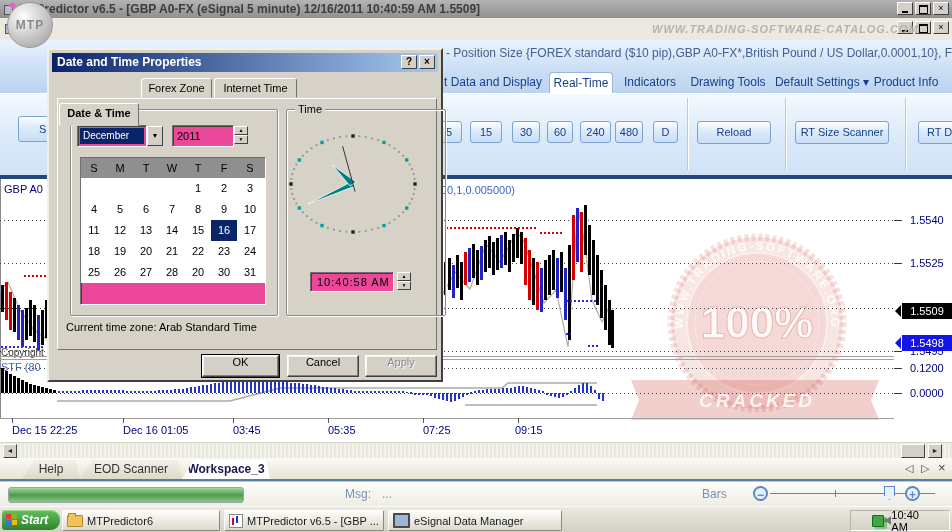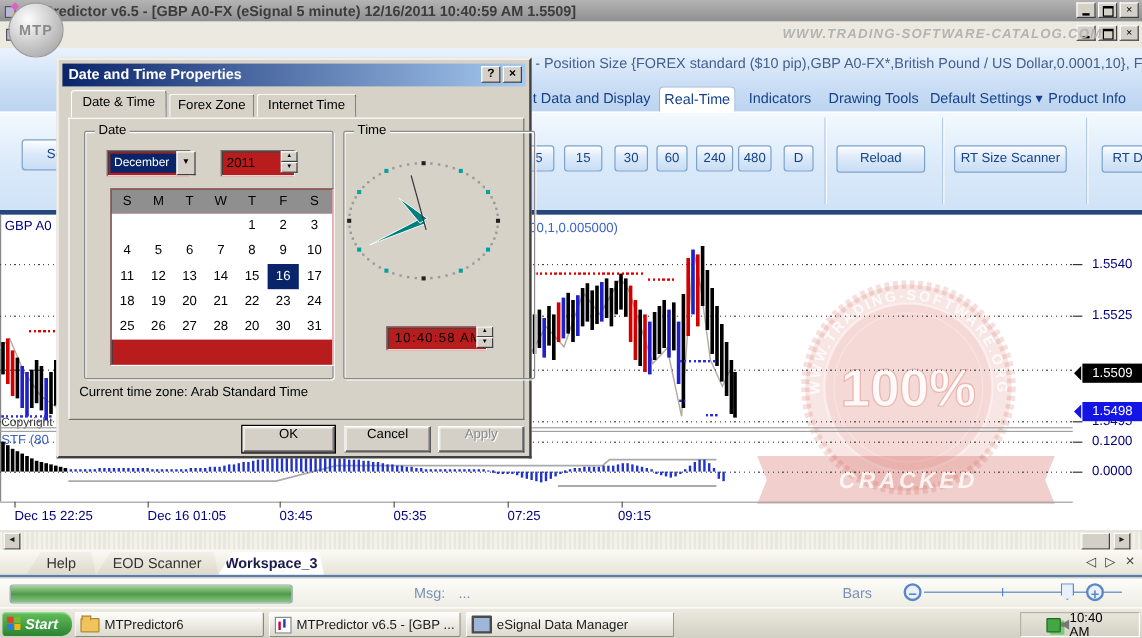--- a/index.html
+++ b/index.html
@@ -99,26 +99,26 @@
   
   .dialog{position:absolute;left:47px;top:48px;width:396px;height:334px;background:#d6d2c8;
     border:2px solid;border-color:#f0efe8 #404040 #404040 #f0efe8;box-sizing:border-box;z-index:10;}
   .dlg-title{position:absolute;left:3px;top:3px;width:386px;height:19px;
     background:linear-gradient(90deg,#0a246a,#a6caf0);color:#fff;font-size:12px;font-weight:bold;
     line-height:19px;padding-left:5px;box-sizing:border-box;}
   .dlg-tbtn{position:absolute;top:2px;width:16px;height:14px;background:#d4d0c8;border:1px solid;
     border-color:#fff #404040 #404040 #fff;font-size:10px;font-weight:bold;line-height:12px;text-align:center;color:#000;box-sizing:border-box;}
   .dlg-tab{position:absolute;height:20px;background:#d6d2c8;border:1px solid;border-color:#fff #707070 #d6d2c8 #fff;
     border-radius:3px 3px 0 0;font-size:11px;text-align:center;line-height:19px;color:#000;box-sizing:border-box;}
-  .dlg-tab.sel{height:23px;z-index:2;font-weight:normal;}
+  .dlg-tab.sel{height:23px;z-index:2;font-weight:bold;margin-top:28px;}
   .tabpage{position:absolute;left:8px;top:48px;width:380px;height:252px;background:#d6d2c8;
     border:1px solid;border-color:#fff #707070 #707070 #fff;box-sizing:border-box;}
   .groupbox{position:absolute;border:1px solid #8a8a8a;border-radius:2px;box-shadow:1px 1px 0 #fff, inset 1px 1px 0 #fff;}
   .grouplbl2{position:absolute;top:-7px;left:8px;background:#d6d2c8;font-size:11px;padding:0 3px;color:#000;}
-  .sunken{background:#b91c1c;border:1px solid;border-color:#707070 #fff #fff #707070;box-shadow:inset 1px 1px 0 #404040;box-sizing:border-box;margin-left:12px;}
+  .sunken{background:#ec4899;border:1px solid;border-color:#707070 #fff #fff #707070;box-shadow:inset 1px 1px 0 #404040;box-sizing:border-box;}
   .combo-sel{position:absolute;left:2px;top:2px;bottom:2px;background:#0a246a;color:#fff;font-size:11px;line-height:16px;padding:0 3px;}
   .spinbtn{width:14px;height:9px;background:#d4d0c8;border:1px solid;border-color:#fff #404040 #404040 #fff;
     font-size:5px;line-height:7px;text-align:center;color:#000;box-sizing:border-box;}
   .calhead{background:#8f8f8f;color:#f4f4f4;}
   .calgrid{display:grid;grid-template-columns:repeat(7,26px);font-size:11px;}
   .calgrid span{height:21px;line-height:21px;text-align:center;color:#000;}
   .calgrid span.selday{background:#0a246a;color:#fff;}
   .btn3d{position:absolute;height:22px;background:#d4d0c8;border:1px solid;border-color:#fff #404040 #404040 #fff;
     box-shadow:inset -1px -1px 0 #808080, inset 1px 1px 0 #f4f2ec;font-size:11px;text-align:center;color:#000;box-sizing:border-box;}
   .btn3d.default{outline:1px solid #000;}

